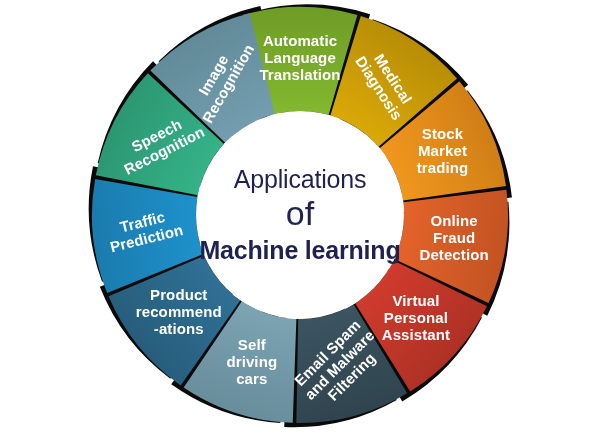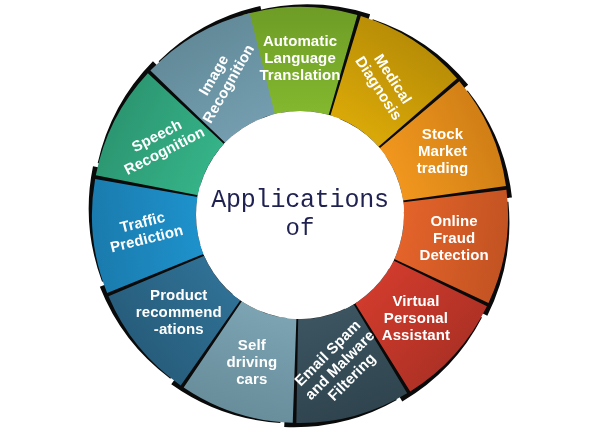--- a/index.html
+++ b/index.html
@@ -42,30 +42,29 @@
     top: 145px;
     width: 246px;
     height: 140px;
     display: flex;
     flex-direction: column;
     align-items: center;
     justify-content: center;
     text-align: center;
     color: #1f2150;
     pointer-events: none;
-    font-family: Liberation Mono, monospace;
   }
   .center-line1 {
     font-size: 25px;
     font-weight: 400;
     line-height: 1.12;
     letter-spacing: -0.2px;
   }
   .center-line2 {
-    font-size: 24px;
+    font-size: 34px;
     font-weight: 400;
     line-height: 1.2;
   }
   .center-line3 {
     font-size: 25px;
     font-weight: 700;
     line-height: 1.2;
     letter-spacing: -0.2px;
     margin-top: 1px;
   }
@@ -200,15 +199,16 @@
         <g transform="translate(221.99999999999994 79.90003700962762) rotate(-60)">
           <text class="seg-label" x="0" y="-8.5">Image</text>
           <text class="seg-label" x="0" y="8.5">Recognition</text>
         </g>
       </g>
   </svg>
 
   <div class="center-text">
     <div class="center-line1">Applications</div>
     <div class="center-line2">of</div>
+    <div class="center-line3">Machine learning</div>
   </div>
 
 </div>
 
 </body></html>

